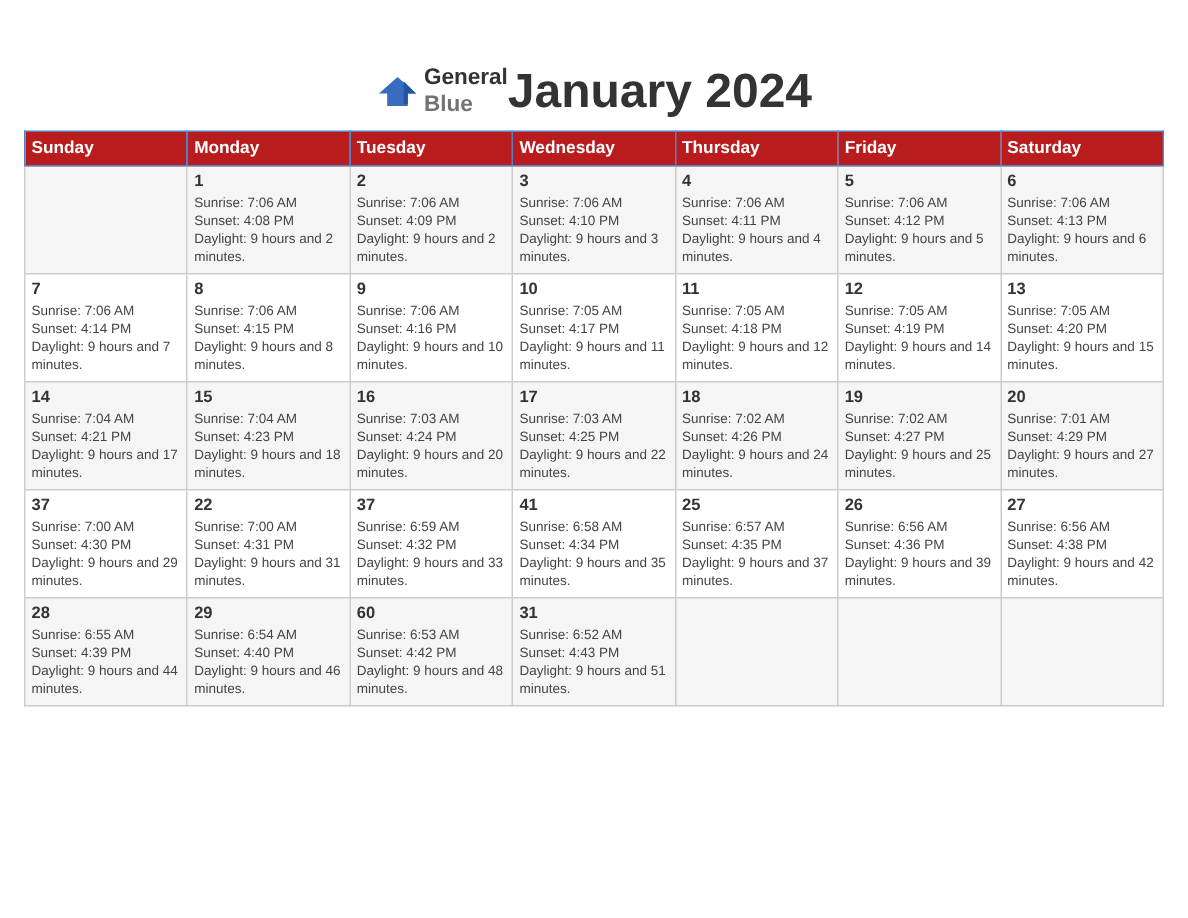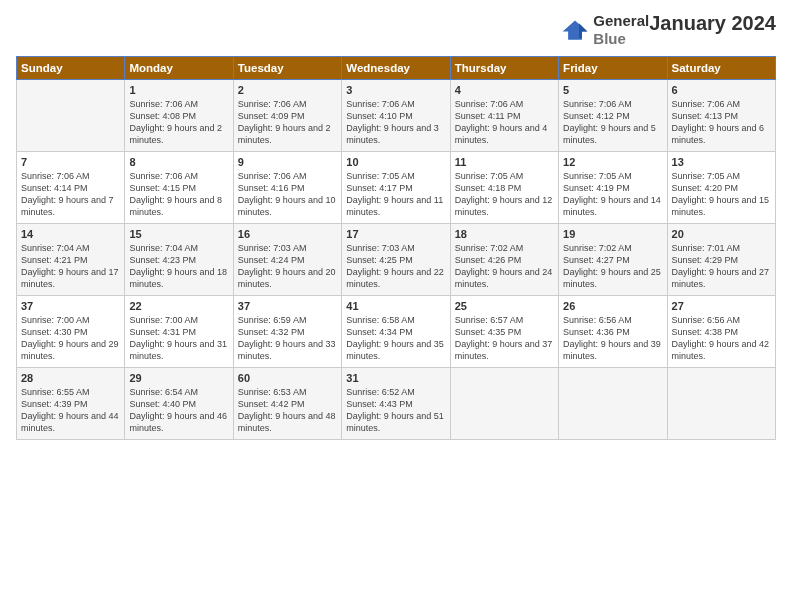--- a/index.html
+++ b/index.html
@@ -9,23 +9,24 @@
       width: 792px;
       height: 612px;
       overflow: hidden;
     }
     .container {
       width: 792px;
       padding: 12px 16px 10px 16px;
     }
     .header-row {
       display: flex;
-      justify-content: flex-end;
+      justify-content: center;
       align-items: flex-start;
       margin-bottom: 8px;
+      margin-top: 31px;
     }
     .logo {
       display: flex;
       align-items: center;
       gap: 4px;
     }
     .logo-text-general {
       font-size: 15px;
       font-weight: bold;
       color: #333;
@@ -36,36 +37,36 @@
       color: #737373;
     }
     .logo-icon {
       width: 28px;
       height: 22px;
     }
     .title-area {
       text-align: right;
     }
     .month-title {
-      font-size: 20px;
+      font-size: 32px;
       font-weight: bold;
       color: #333;
       line-height: 1.1;
     }
     .subtitle {
       font-size: 13px;
       color: #555;
     }
     table {
       width: 100%;
       border-collapse: collapse;
       table-layout: fixed;
     }
     thead tr th {
-      background-color: #a16207;
+      background-color: #b91c1c;
       color: #fff;
       font-size: 11.5px;
       font-weight: bold;
       padding: 5px 4px;
       text-align: left;
       border: 1px solid #5580c8;
     }
     tbody tr td {
       border: 1px solid #ccc;
       vertical-align: top;

